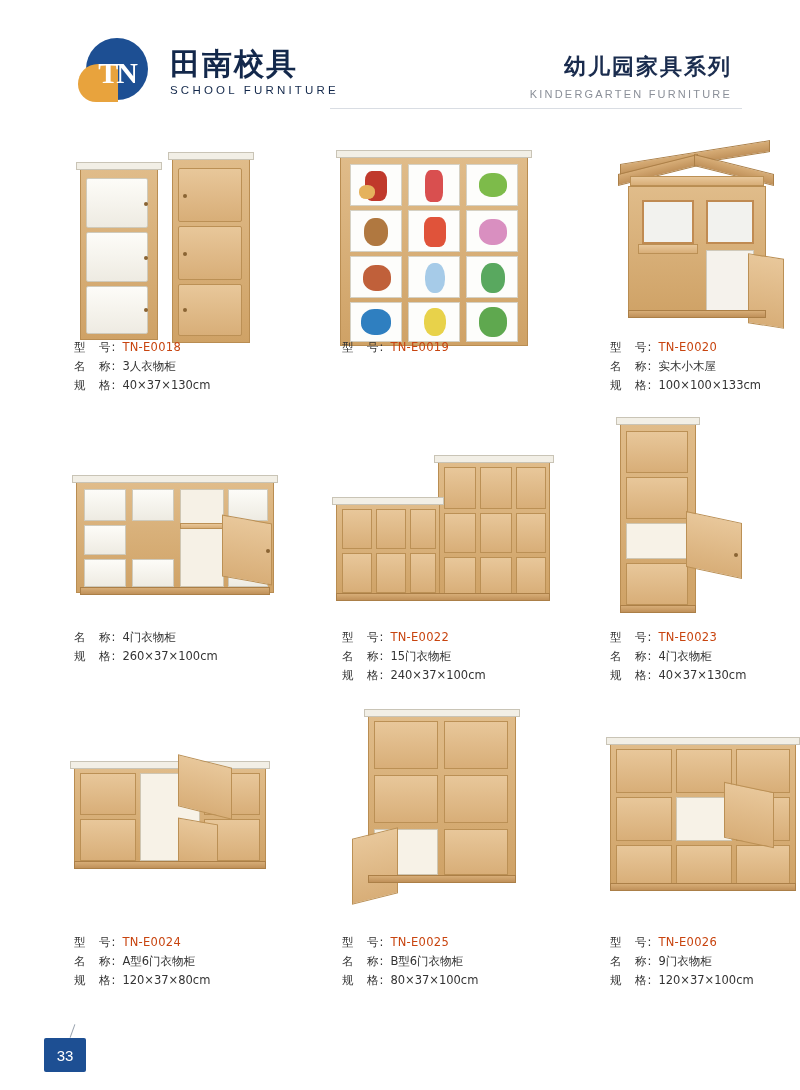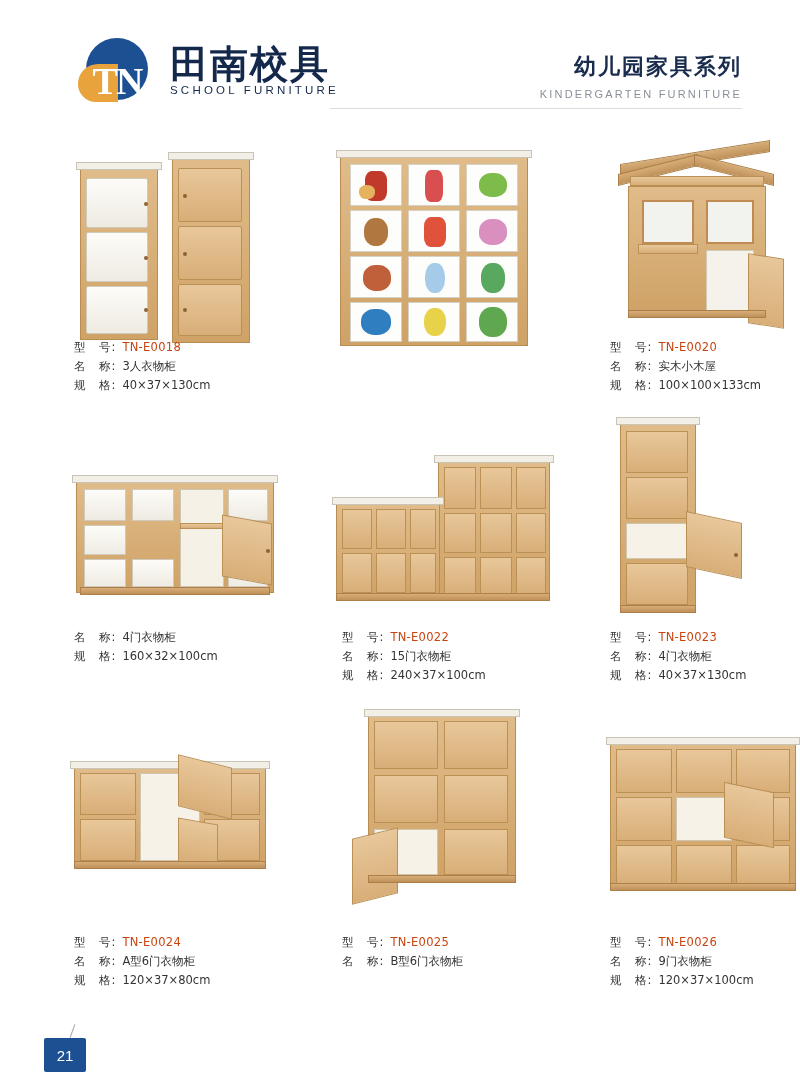--- a/index.html
+++ b/index.html
@@ -56,52 +56,52 @@
     top: 26px;
     width: 40px;
     height: 38px;
     background: #e8a33d;
     border-top-left-radius: 20px;
     border-bottom-left-radius: 18px;
   }
   .logo-mark .tn {
     position: absolute;
     left: 14px;
-    top: 20px;
+    top: 12px;
     width: 50px;
     height: 46px;
     color: #ffffff;
     font-family: "Liberation Serif", serif;
     font-weight: bold;
-    font-size: 38px;
+    font-size: 30px;
     letter-spacing: -2px;
     text-align: center;
     line-height: 46px;
   }
   .logo-text {
     margin-left: 8px;
   }
   .logo-cn {
     font-family: "DejaVu Sans", sans-serif;
-    font-size: 38px;
+    font-size: 30px;
     font-weight: bold;
     color: #13284b;
     letter-spacing: 2px;
     line-height: 34px;
   }
   .logo-en {
     font-size: 11.5px;
     color: #13284b;
     letter-spacing: 3.2px;
     margin-top: 3px;
     font-weight: normal;
   }
   .header-right {
     position: absolute;
-    right: 58px;
+    right: 68px;
     top: 52px;
     text-align: right;
   }
   .header-cn {
     font-family: "DejaVu Sans", sans-serif;
     font-size: 22px;
     font-weight: bold;
     color: #1a2c4e;
     letter-spacing: 2px;
   }
@@ -304,20 +304,23 @@
               <div class="blob" style="left:10px; top:6px; width:30px; height:26px; background:#2f7fc0;"></div>
             </div>
           <div class="abs pic" style="left:78px; top:174px; width:52px; height:40px;">
               <div class="blob" style="left:15px; top:5px; width:22px; height:28px; background:#e8d24a;"></div>
             </div>
           <div class="abs pic" style="left:136px; top:174px; width:52px; height:40px;">
               <div class="blob" style="left:12px; top:4px; width:28px; height:30px; background:#5fa84f;"></div>
             </div>
         </div>
         <div class="specs">
+          <div class="spec-line model">
+            <span class="spec-key">型　号:</span><span class="spec-sep"></span><span class="spec-val">TN-E0019</span>
+          </div>
         </div>
       </div>
 
       <div class="cell">
         <div class="art">
 
           <div class="abs wood3" style="left:22px; top:24px; width:150px; height:12px; transform:skewY(-9deg);"></div>
           <div class="abs wood3" style="left:20px; top:36px; width:80px; height:12px; transform:skewY(-14deg);"></div>
           <div class="abs wood3" style="left:96px; top:36px; width:80px; height:12px; transform:skewY(14deg);"></div>
           <div class="abs wood2" style="left:32px; top:48px; width:134px; height:10px;"></div>
@@ -365,21 +368,21 @@
           <div class="abs wood2" style="left:118px; top:110px; width:44px; height:6px;"></div>
           <div class="abs wood2" style="left:160px; top:106px; width:50px; height:62px; transform:skewY(10deg);"></div>
           <div class="knob" style="left:204px; top:136px;"></div>
           <div class="abs wood3" style="left:18px; top:174px; width:190px; height:8px;"></div>
         </div>
         <div class="specs">
           <div class="spec-line">
             <span class="spec-key">名　称:</span><span class="spec-sep"></span><span class="spec-val">4门衣物柜</span>
           </div>
           <div class="spec-line">
-            <span class="spec-key">规　格:</span><span class="spec-sep"></span><span class="spec-val">160×32×100cm</span>
+            <span class="spec-key">规　格:</span><span class="spec-sep"></span><span class="spec-val">260×37×100cm</span>
           </div>
         </div>
       </div>
 
       <div class="cell">
         <div class="art">
 
           <div class="abs wood" style="left:108px; top:48px; width:112px; height:138px;"></div>
           <div class="abs top-shelf" style="left:104px; top:42px; width:120px; height:8px;"></div>
 
@@ -487,20 +490,23 @@
           <div class="abs wood2" style="left:22px; top:130px; width:46px; height:66px; transform:skewY(-14deg);"></div>
           <div class="abs wood3" style="left:38px; top:172px; width:148px; height:8px;"></div>
         </div>
         <div class="specs">
           <div class="spec-line model">
             <span class="spec-key">型　号:</span><span class="spec-sep"></span><span class="spec-val">TN-E0025</span>
           </div>
           <div class="spec-line">
             <span class="spec-key">名　称:</span><span class="spec-sep"></span><span class="spec-val">B型6门衣物柜</span>
           </div>
+          <div class="spec-line">
+            <span class="spec-key">规　格:</span><span class="spec-sep"></span><span class="spec-val">80×37×100cm</span>
+          </div>
         </div>
       </div>
 
       <div class="cell">
         <div class="art">
           <div class="abs wood" style="left:12px; top:40px; width:186px; height:146px;"></div>
           <div class="abs top-shelf" style="left:8px; top:34px; width:194px; height:8px;"></div>
           <div class="abs wood2" style="left:18px; top:46px; width:56px; height:44px;"></div>
           <div class="abs wood2" style="left:78px; top:46px; width:56px; height:44px;"></div>
           <div class="abs wood2" style="left:138px; top:46px; width:54px; height:44px;"></div>
@@ -523,14 +529,14 @@
           </div>
           <div class="spec-line">
             <span class="spec-key">规　格:</span><span class="spec-sep"></span><span class="spec-val">120×37×100cm</span>
           </div>
         </div>
       </div>
     </div>
   </div>
 
   <div class="page-tick"></div>
-  <div class="page-num">21</div>
+  <div class="page-num">33</div>
 </div>
 
 </body></html>

